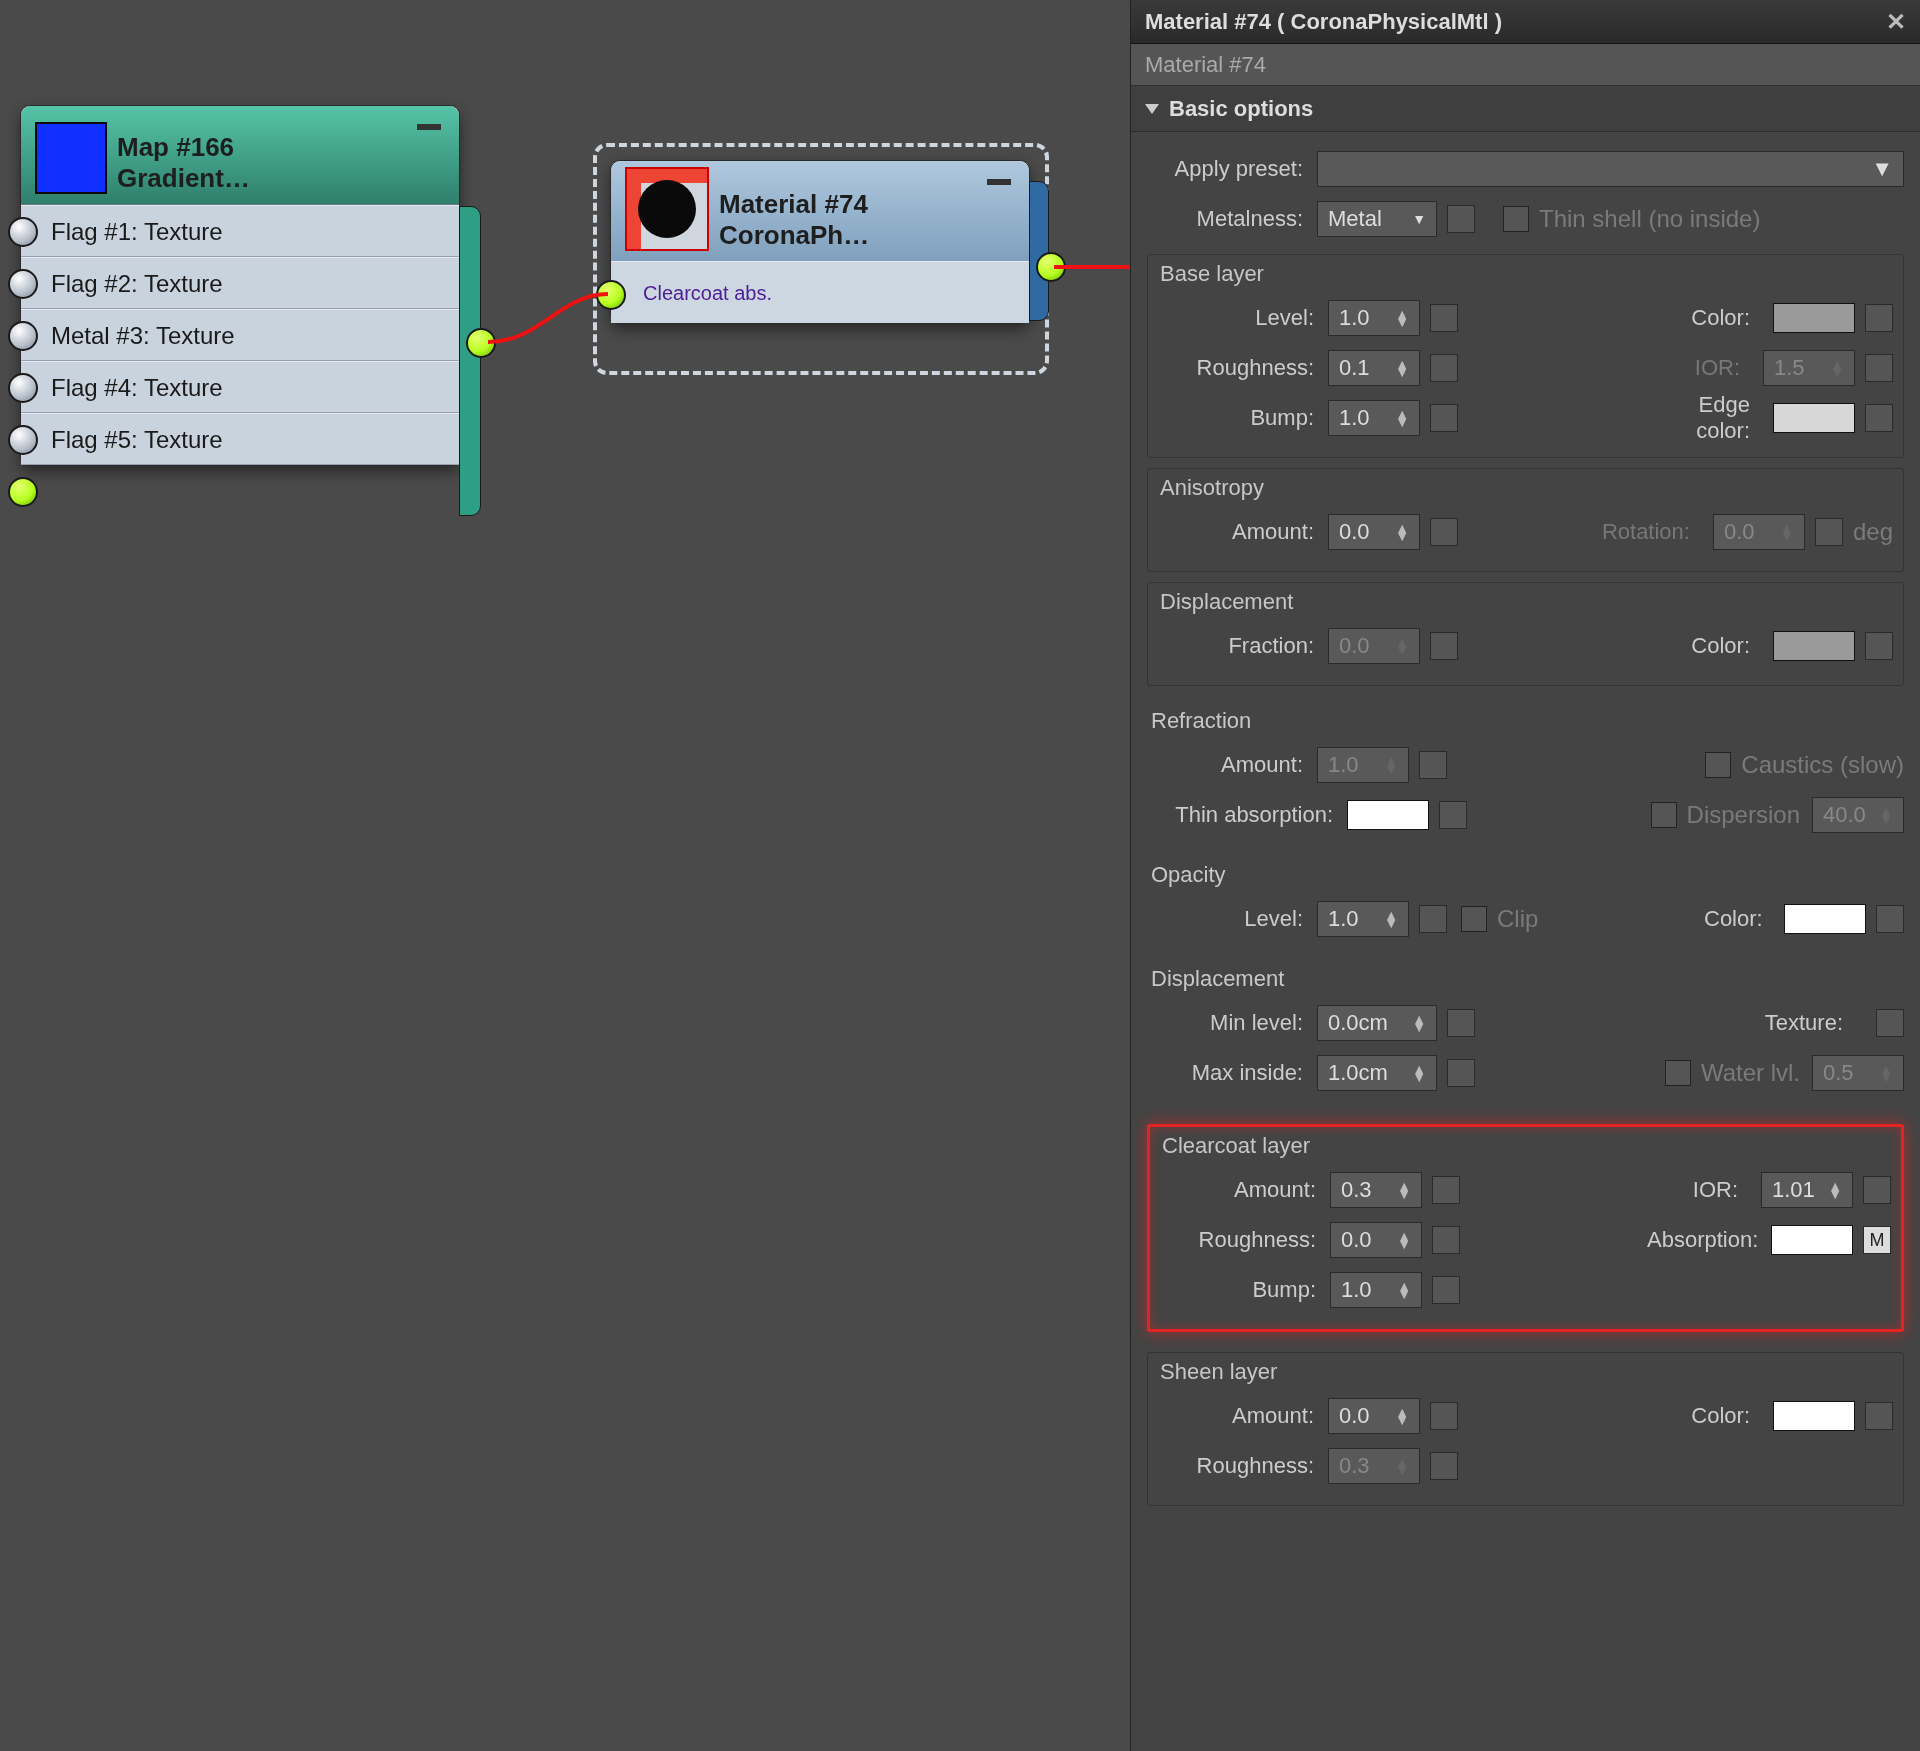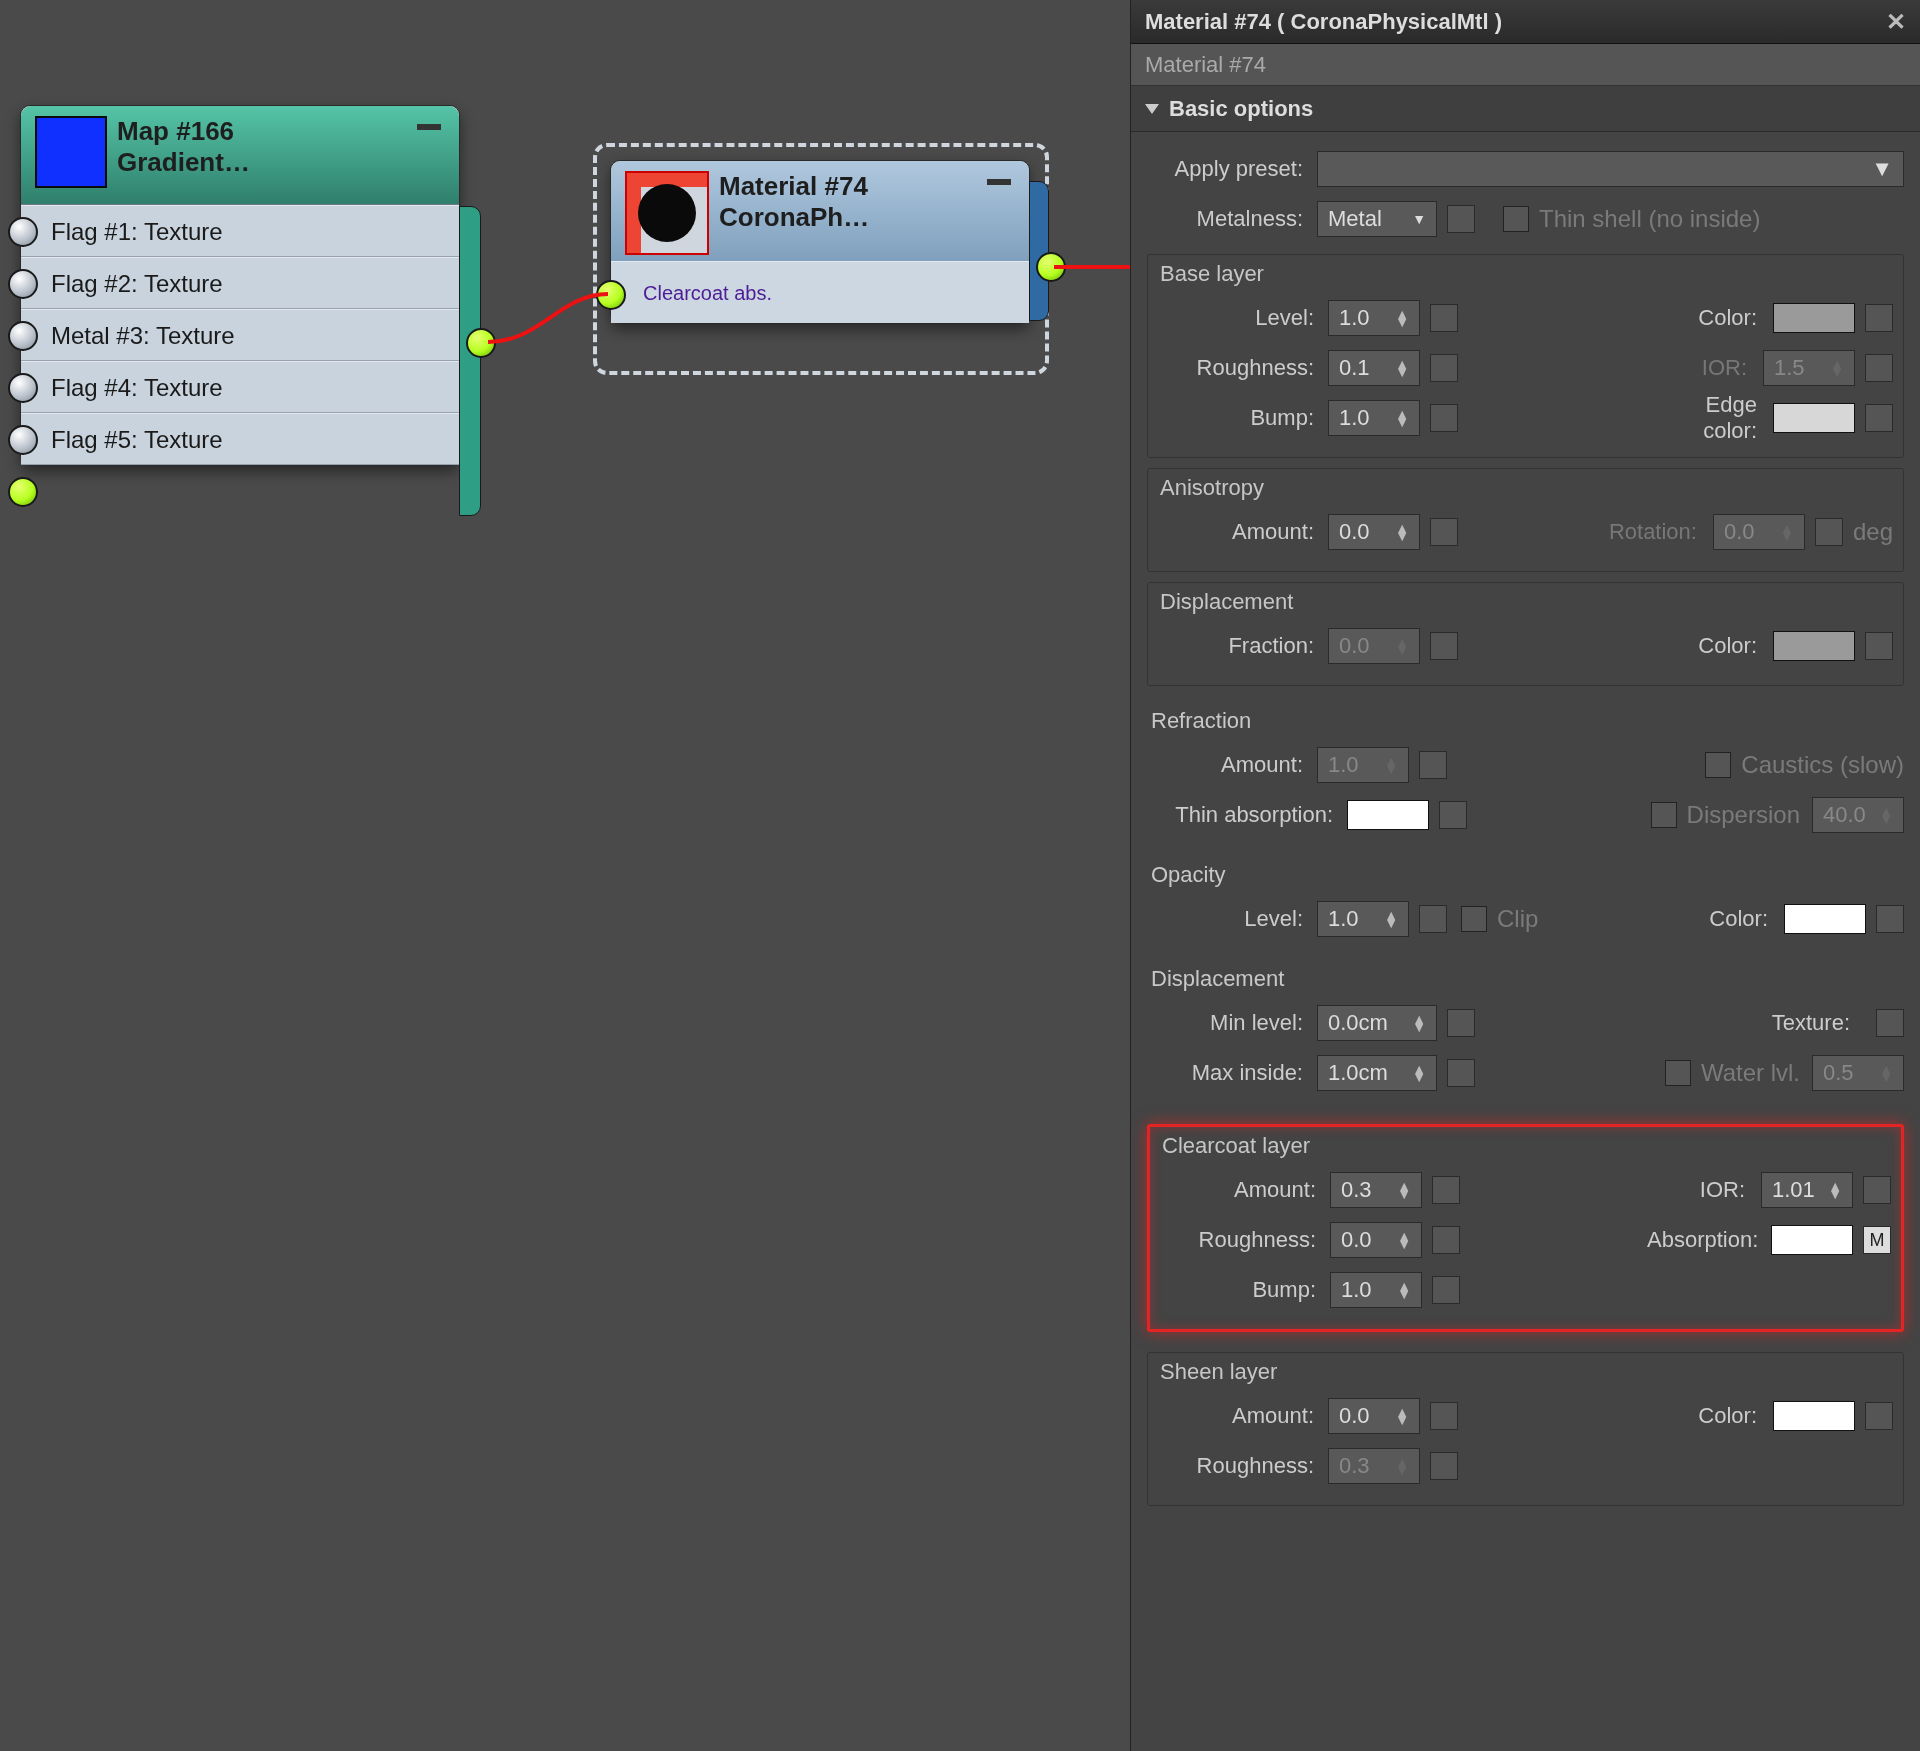--- a/index.html
+++ b/index.html
@@ -1,21 +1,21 @@
 <!DOCTYPE html>
 <html><head>
 <meta charset="utf-8">
 <style>
   * { box-sizing: border-box; margin: 0; padding: 0; font-family: "Segoe UI", Tahoma, sans-serif; }
   body { background: #4a4a4a; width: 1920px; height: 1751px; overflow: hidden; position: relative; font-size: 24px; color: #ccc; }
   .canvas { position: absolute; inset: 0; }
 
   
   .node { position: absolute; border-radius: 10px; background: linear-gradient(#c6d1da, #aeb9c4); border: 1px solid #2a2a2a; box-shadow: 0 6px 14px rgba(0,0,0,.45); }
-  .node .header { display: flex; align-items: flex-start; gap: 10px; padding: 10px 14px; border-radius: 10px 10px 0 0; position: relative; }
+  .node .header { display: flex; align-items: flex-end; gap: 10px; padding: 10px 14px; border-radius: 10px 10px 0 0; position: relative; }
   .node .header .title-line { font-weight: 700; font-size: 26px; color: #1e1e1e; }
   .node .header .sub-line { font-weight: 700; font-size: 26px; color: #1e1e1e; }
 
   .node-gradient { left: 20px; top: 105px; width: 440px; }
   .node-gradient .header { background: linear-gradient(#55c4a7, #2f7f6c); height: 98px; }
   .node-gradient .thumb { width: 72px; height: 72px; background: #1030ff; border: 2px solid #0a0a0a; }
   .node-gradient .collapse { position: absolute; right: 18px; top: 18px; width: 24px; height: 6px; background: #333; }
   .node-gradient .rows { background: #c9d3de; border-top: 1px solid #6e7884; }
   .node-gradient .row { height: 52px; line-height: 52px; padding: 0 16px 0 30px; font-size: 24px; color: #1a1a1a; border-top: 1px solid #e4e9ef; border-bottom: 1px solid #96a1ad; position: relative; }
   .node-gradient .side-tab { position: absolute; right: -22px; top: 100px; width: 22px; height: 310px; background: #2e9f84; border-radius: 0 10px 10px 0; border: 1px solid #1a1a1a; }
@@ -39,21 +39,21 @@
   .panel { position: absolute; right: 0; top: 0; width: 790px; bottom: 0; background: #444; border-left: 1px solid #222; }
   .panel-title { height: 44px; background: linear-gradient(#3a3a3a,#2a2a2a); border-bottom: 1px solid #111; display: flex; align-items: center; padding: 0 14px; font-weight: 700; color: #ddd; font-size: 22px; }
   .panel-title .x { margin-left: auto; font-size: 24px; color: #bbb; }
   .panel-crumb { height: 42px; background: #555; color: #aaa; display: flex; align-items: center; padding: 0 14px; font-size: 22px; border-bottom: 1px solid #333; }
   .rollup-title { height: 46px; background: #3f3f3f; display: flex; align-items: center; gap: 10px; padding: 0 14px; font-weight: 700; font-size: 22px; color: #ddd; border-bottom: 1px solid #2c2c2c; }
   .rollup-title .arrow { width: 0; height: 0; border-left: 7px solid transparent; border-right: 7px solid transparent; border-top: 10px solid #ccc; }
   .rollup-body { padding: 12px 16px 18px 16px; }
 
   .prow { display: flex; align-items: center; height: 50px; }
   .plabel { width: 170px; text-align: right; padding-right: 14px; color: #ccc; font-size: 22px; }
-  .plabel2 { width: 124px; text-align: right; padding-right: 16px; color: #ccc; font-size: 22px; }
+  .plabel2 { width: 124px; text-align: right; padding-right: 23px; color: #ccc; font-size: 22px; }
   .plabel2.dim { color: #777; }
 
   .field { background: #595959; border: 1px solid #2a2a2a; height: 36px; color: #ddd; font-size: 22px; padding: 0 10px; display: flex; align-items: center; }
   .field.dim { color: #888; }
   .spinner { width: 92px; justify-content: space-between; }
   .spinner .arrows { font-size: 14px; color: #bbb; line-height: 8px; text-align: center; }
   .spinner.dim .arrows { color: #666; }
   .swatch { width: 82px; height: 30px; border: 1px solid #111; }
   .mapbox { width: 28px; height: 28px; background: #555; border: 1px solid #2a2a2a; margin-left: 10px; }
   .mapbox.on { background: #ddd; color: #222; font-size: 18px; display: flex; align-items: center; justify-content: center; }

